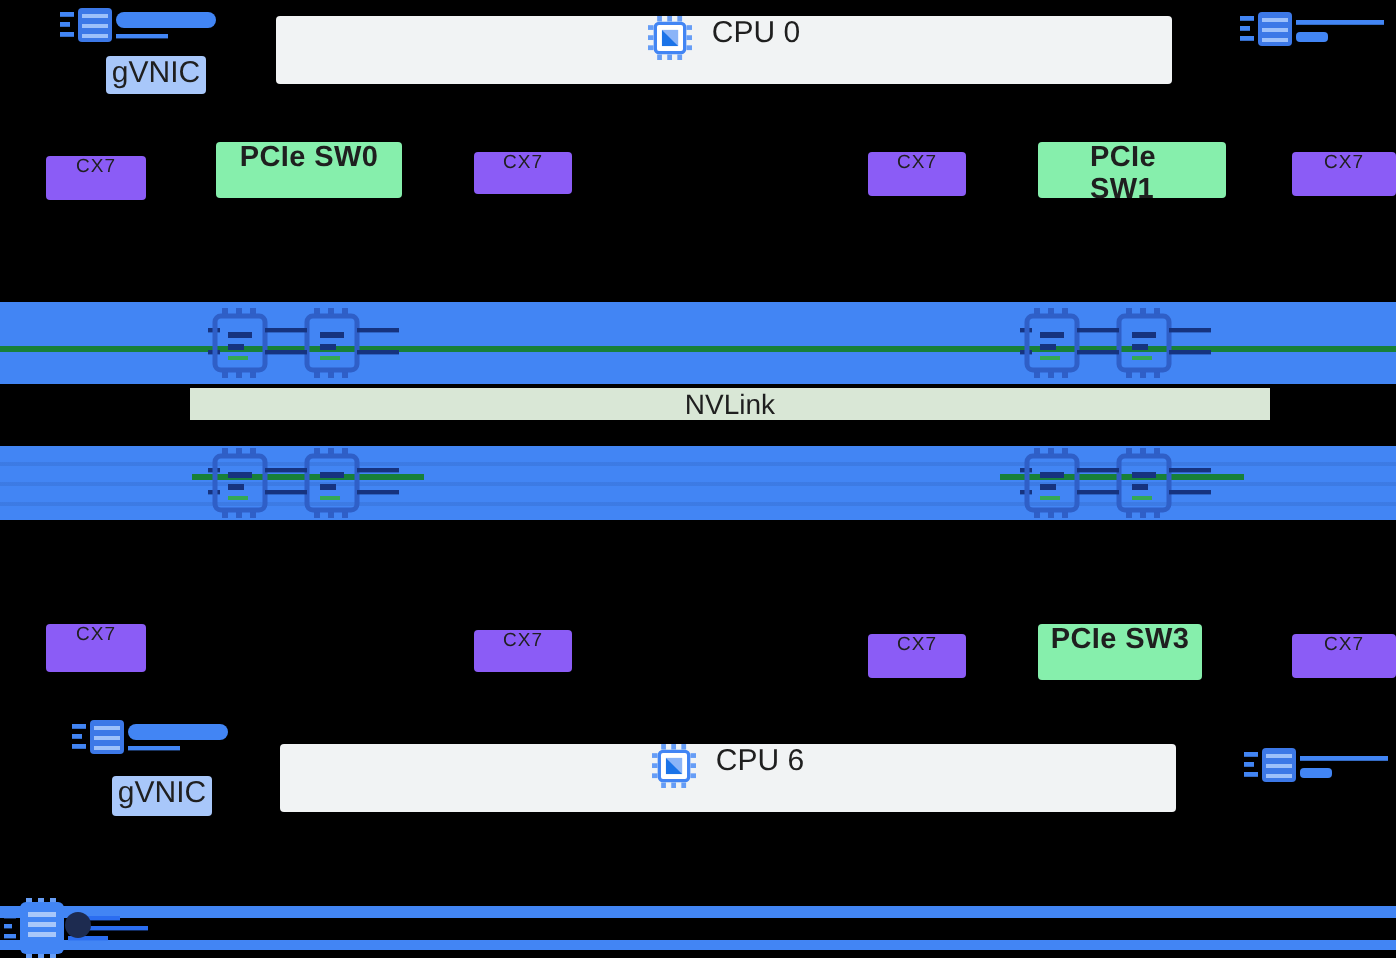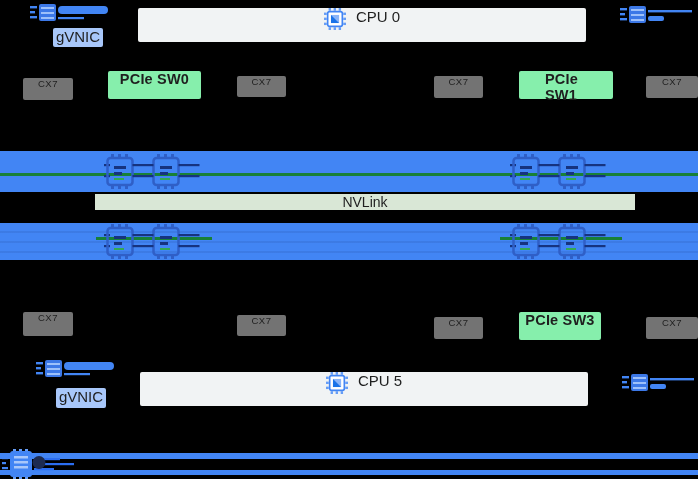--- a/index.html
+++ b/index.html
@@ -1,21 +1,21 @@
 <!DOCTYPE html>
 <html><head>
 <meta charset="utf-8">
 <style>
   html,body{margin:0;padding:0;background:#000;}
   .stage{position:relative;width:698px;height:479px;background:#000;overflow:hidden;
          font-family:"Liberation Sans",sans-serif;color:#1f1f1f;}
   .abs{position:absolute;box-sizing:border-box;}
   .box{position:absolute;box-sizing:border-box;display:flex;align-items:flex-start;justify-content:center;
        border-radius:2px;}
-  .cx7{background:#737373;font-size:9.5px;letter-spacing:.5px;}
+  .cx7{background:#8b5cf6;font-size:9.5px;letter-spacing:.5px;}
   .sw{background:#86efac;font-size:14.5px;font-weight:600;letter-spacing:.2px;}
   .cpu{background:#F1F3F4;font-size:15px;font-weight:500;gap:10px;}
   .gvnic{background:#A8C7FA;font-size:15px;}
   .band{position:absolute;left:0;width:698px;background:#4285F4;}
   .band-stripes{position:absolute;inset:0;
      background:repeating-linear-gradient(to bottom,transparent 0 8px,rgba(10,30,90,.10) 8px 10px);}
   .greenline{position:absolute;height:2.5px;background:#188038;}
   .nvlink{position:absolute;background:#D9E7D6;display:flex;align-items:center;justify-content:center;
           font-size:14px;}
   .rail{position:absolute;left:0;width:698px;background:#4285F4;}
@@ -290,21 +290,21 @@
           <rect x="0" y="10.5" width="3" height="2.6"></rect>
           <rect x="0" y="16" width="3" height="2.6"></rect>
         <rect x="21" y="5" width="3" height="2.6"></rect>
           <rect x="21" y="10.5" width="3" height="2.6"></rect>
           <rect x="21" y="16" width="3" height="2.6"></rect>
       </g>
       <rect x="4" y="4" width="16" height="16" rx="2" fill="#fff" stroke="#4285F4" stroke-width="1.8"></rect>
       <rect x="7.6" y="7.6" width="8.8" height="8.8" fill="#1A73E8"></rect>
       <polygon points="7.6,7.6 16.4,7.6 16.4,16.4" fill="#8AB4F8"></polygon>
     </svg>
-    <span>CPU 5</span>
+    <span>CPU 6</span>
   </div>
 
   <div class="rail" style="top:453px;height:6px;"></div>
   <div class="rail" style="top:470px;height:5px;"></div>
   <svg class="abs" style="left:2px;top:449px;" width="120" height="30" viewBox="0 0 120 30">
     <rect x="0" y="8" width="6" height="2.2" fill="#4285F4"></rect>
       <rect x="0" y="13" width="4" height="2.2" fill="#4285F4"></rect>
       <rect x="0" y="18" width="6" height="2.2" fill="#4285F4"></rect>
     <g fill="#669DF6">
       <rect x="11" y="0" width="3" height="2"></rect>

